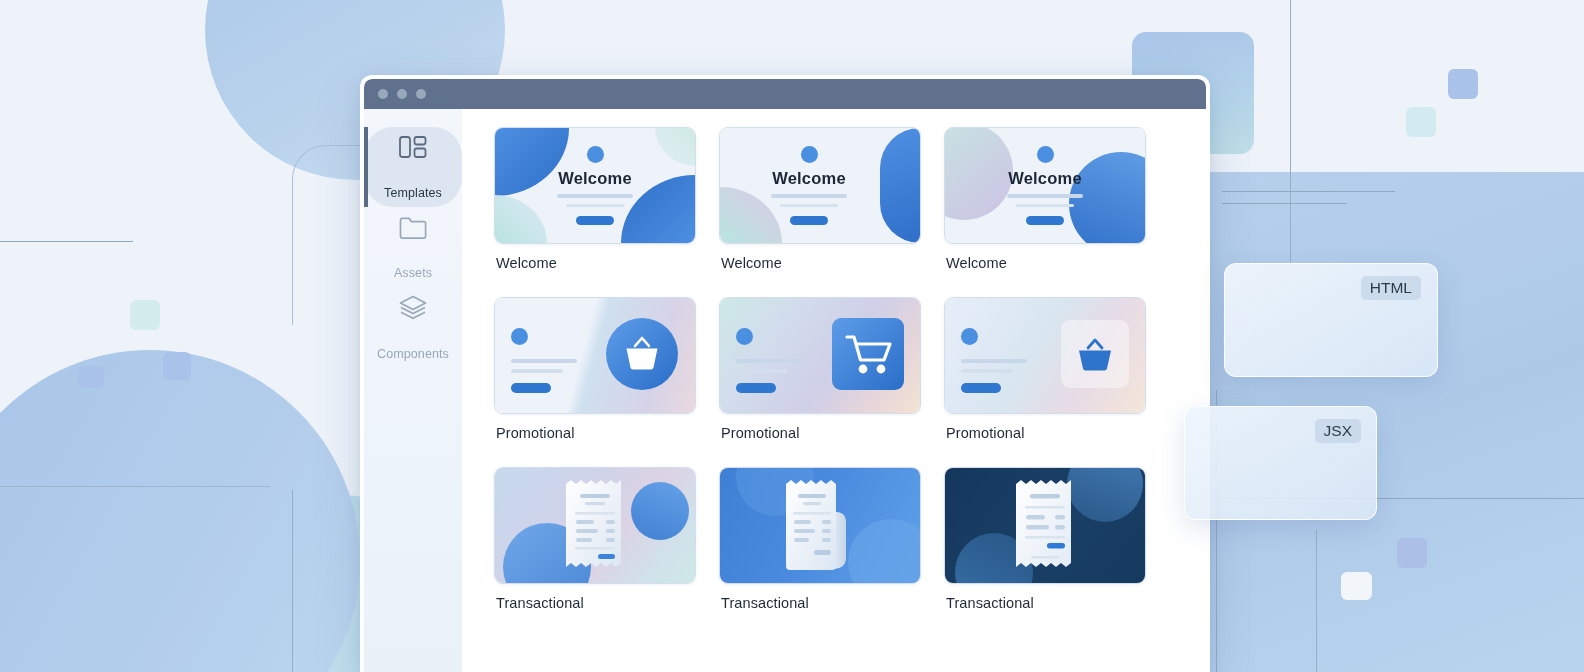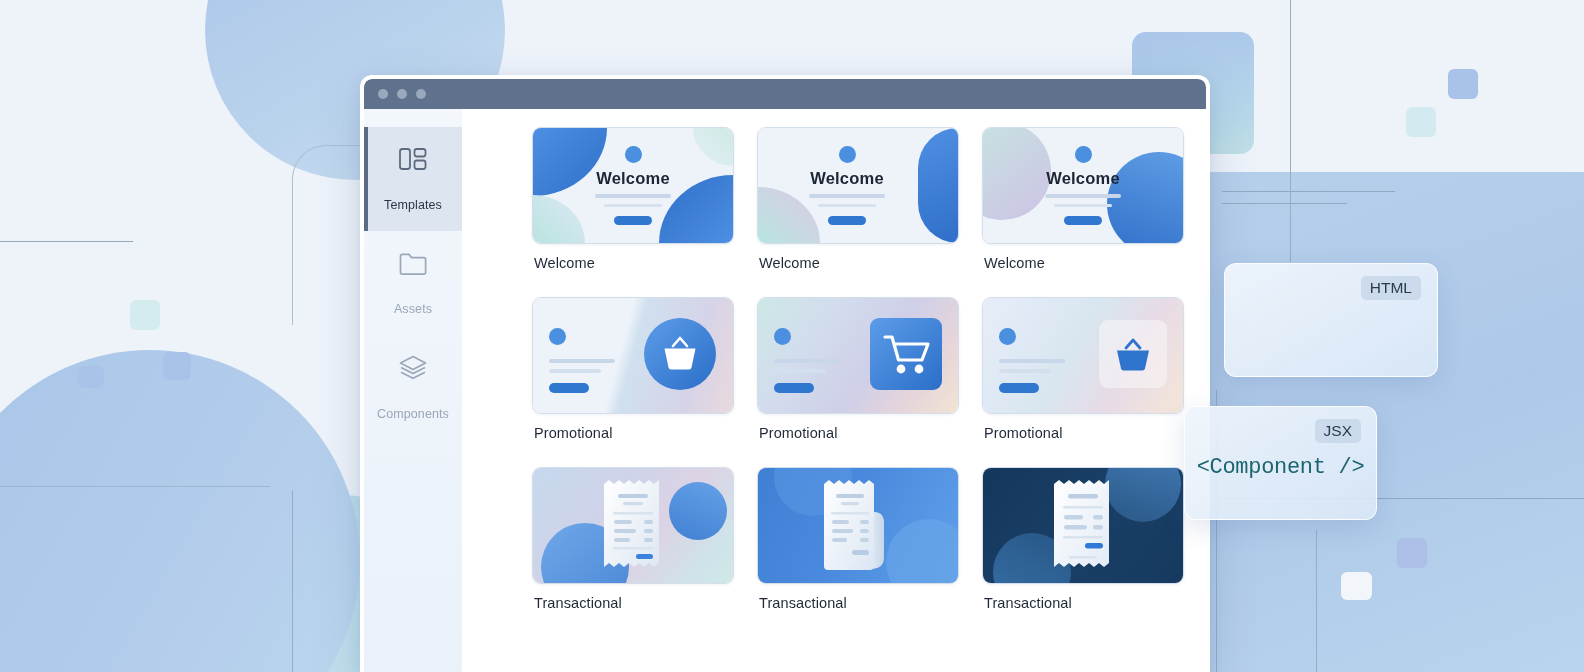--- a/index.html
+++ b/index.html
@@ -63,34 +63,34 @@
   .dot { width:10px; height:10px; border-radius:50%; background:#9aa8bb; }
   #wbody { display:flex; height:calc(100% - 30px); background:#fff; }
 
   
   #sidebar {
     width:98px; flex:0 0 98px;
     background:linear-gradient(180deg,#f3f7fc 0%,#eaf1f9 100%);
     padding-top:18px;
   }
   .side-item {
-    height:104px; display:flex; flex-direction:column;
+    height:80px; display:flex; flex-direction:column;
     align-items:center; justify-content:center; gap:26px;
-    position:relative; cursor:pointer;
+    position:relative; cursor:pointer;border-radius:29px;
   }
   .side-item.active { background:#dde6f0; }
   .side-item.active::before {
     content:""; position:absolute; left:0; top:0; bottom:0; width:4px; background:#5a6b85;
   }
   .side-label { font-size:12.5px; color:#9aa7b8; letter-spacing:.1px; }
   .side-item.active .side-label { color:#2b3747; }
   .side-icon svg { display:block; }
 
   
-  #content { flex:1; padding:18px 22px 0 32px; overflow:hidden;margin-left:38px; }
+  #content { flex:1; padding:18px 22px 0 32px; overflow:hidden; }
   #grid {
     display:grid; grid-template-columns:repeat(3,202px);
     column-gap:23px; row-gap:8px;
   }
   .card-cell { width:202px; }
   .thumb {
     width:202px; height:117px; border-radius:9px; overflow:hidden;
     position:relative; border:1px solid rgba(170,190,215,.5);
     box-shadow:0 1px 3px rgba(80,110,150,.10);
     cursor:pointer;
@@ -437,15 +437,13 @@
   <div style="position:absolute;right:16px;top:12px;background:rgba(190,208,228,.62);border-radius:5px;
               padding:3px 9px;font-size:15.5px;color:#2b3b4f;font-family:'Liberation Sans',sans-serif;margin-left:33px;">HTML</div>
 </div>
 
 <div style="position:absolute;left:1184px;top:406px;width:193px;height:114px;border-radius:12px;
             background:linear-gradient(150deg,rgba(238,245,252,.93),rgba(220,233,247,.86));
             border:1px solid rgba(255,255,255,.85);
             box-shadow:0 8px 26px rgba(60,95,150,.16);">
   <div style="position:absolute;right:15px;top:12px;background:rgba(190,208,228,.62);border-radius:5px;
               padding:3px 9px;font-size:15.5px;color:#2b3b4f;font-family:'Liberation Sans',sans-serif;">JSX</div>
-  <div style="position:absolute;left:0;right:0;top:48px;text-align:center;font-size:22px;
-              font-family:'Liberation Mono',monospace;color:#1c6470;letter-spacing:-.3px;">&lt;Component /&gt;</div>
 </div>
 
 </body></html>

